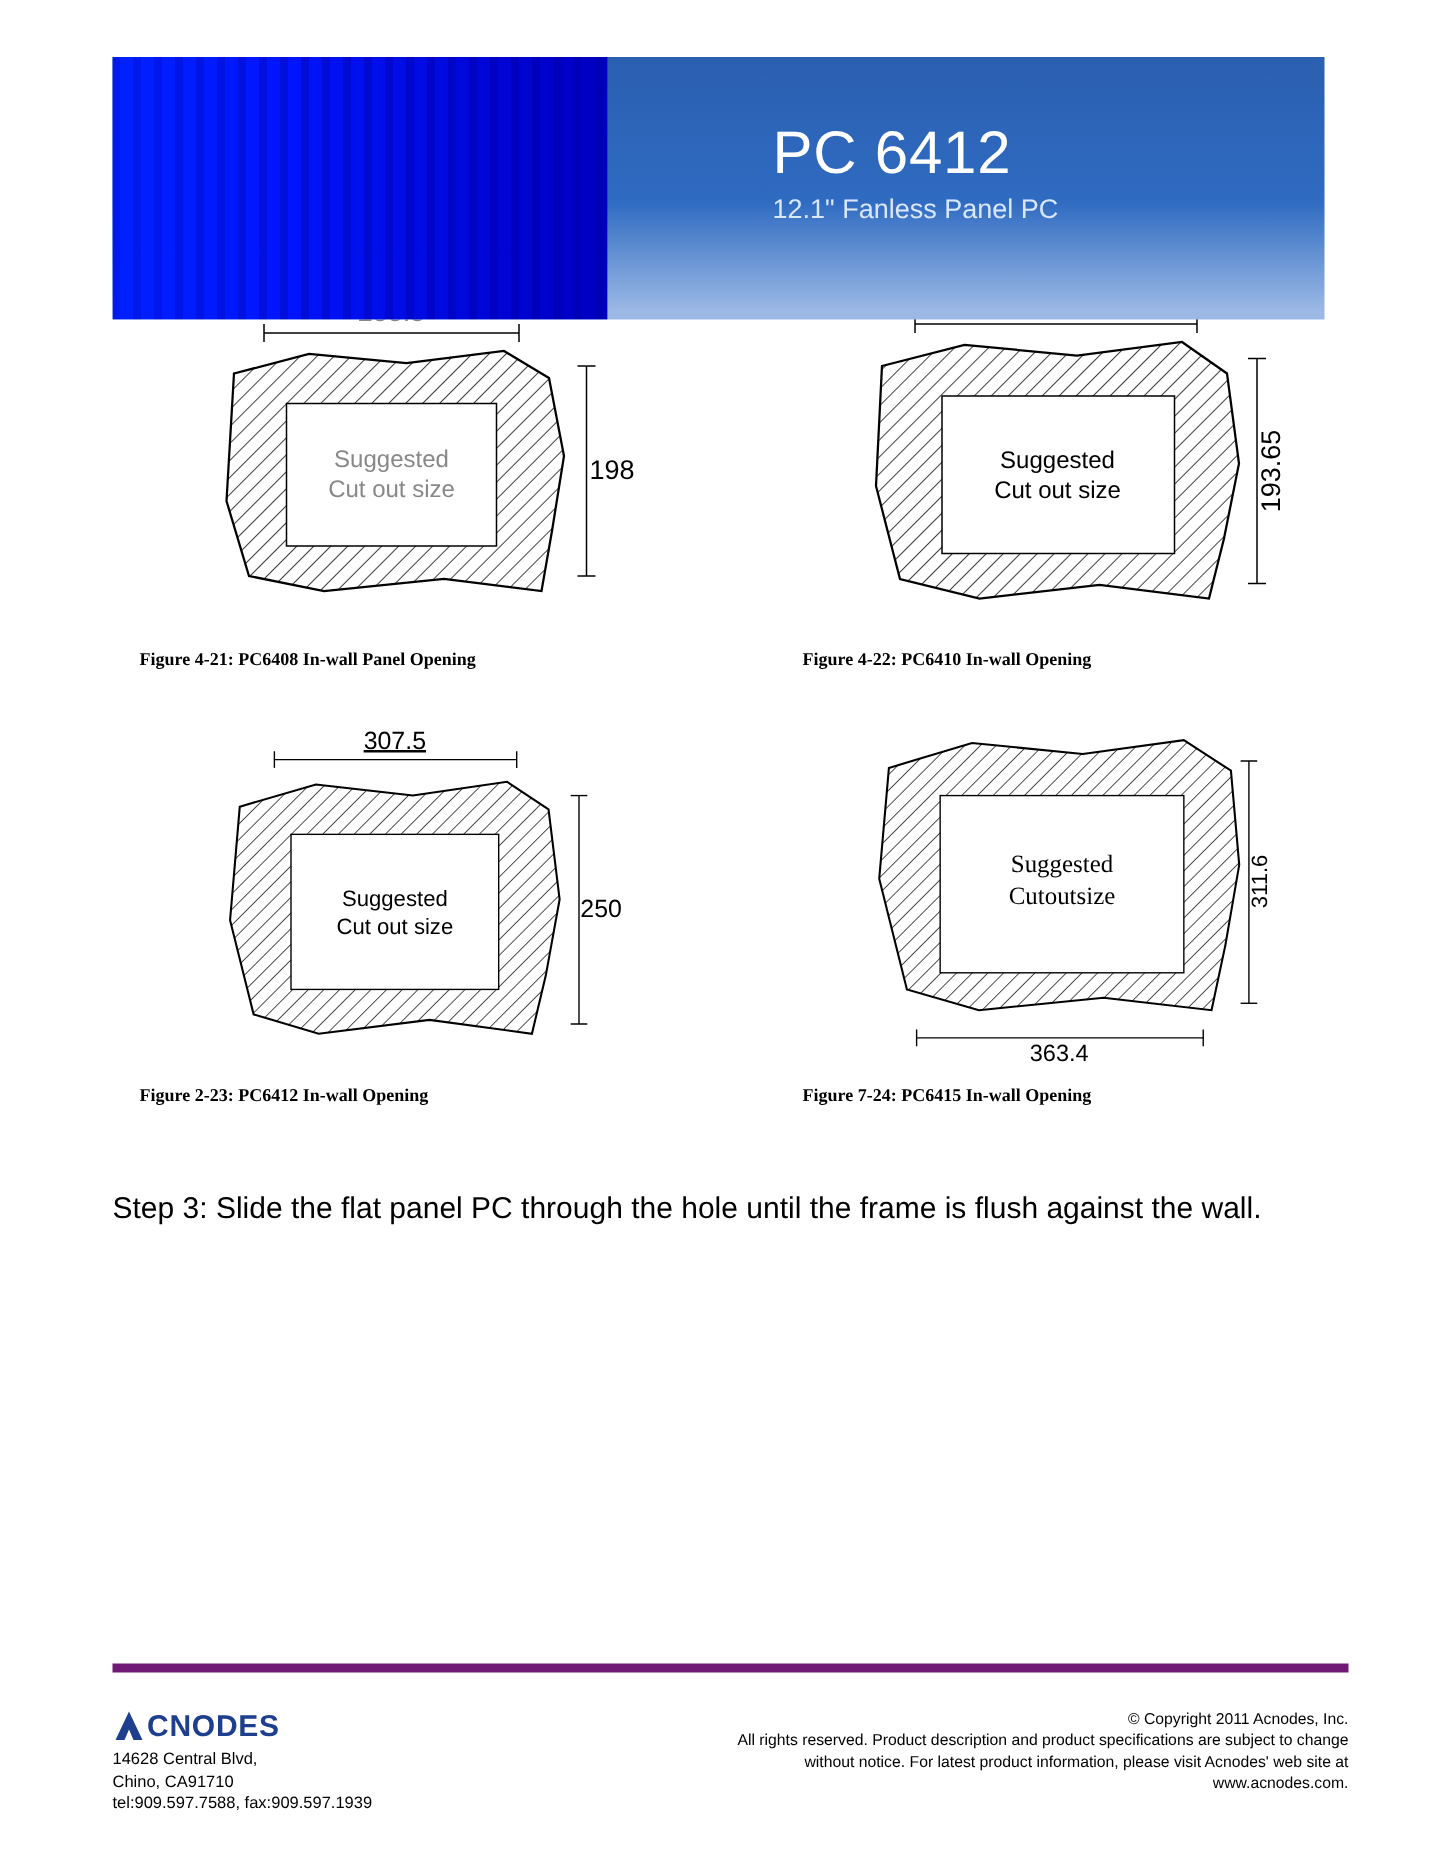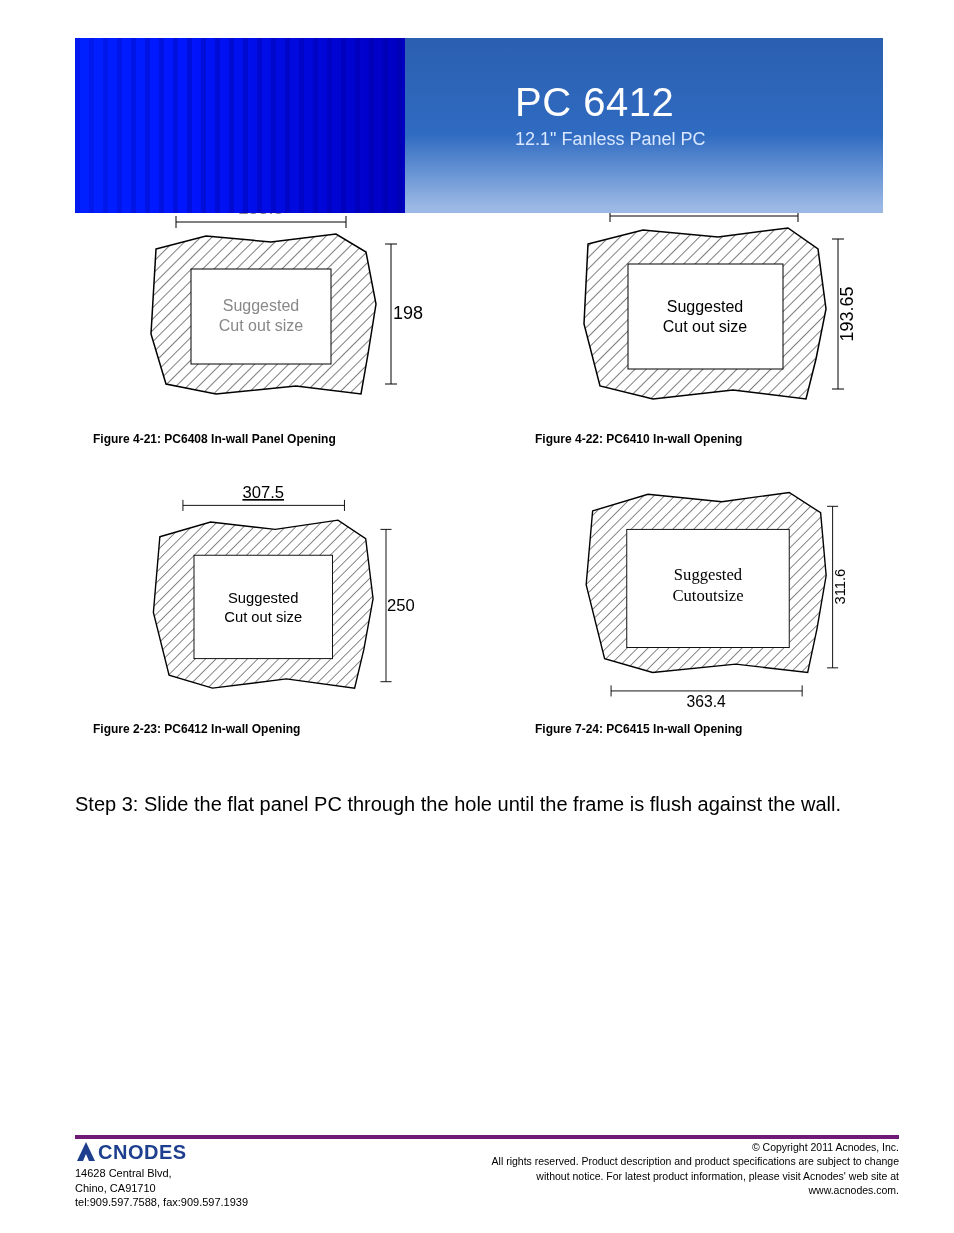--- a/index.html
+++ b/index.html
@@ -75,36 +75,37 @@
   .figure-svg {
     width: 320px;
     height: 240px;
   }
   .caption {
     font-size: 12px;
     font-weight: 700;
     margin-top: 8px;
     align-self: flex-start;
     padding-left: 18px;
+    font-family: Liberation Serif, serif;
   }
 
   .body-text {
     margin-top: 54px;
     font-size: 20px;
     line-height: 1.45;
   }
   .body-text p { margin-bottom: 22px; }
 
   .footer {
     position: absolute;
     bottom: 24px;
     left: 75px;
     right: 55px;
-    border-top: 4px solid #701a75;
-    padding-top: 1px;
+    border-top: 6px solid #701a75;
+    padding-top: 24px;
     display: flex;
     justify-content: space-between;
     font-size: 11px;
     color: #000;
   }
   .logo-block { line-height: 1.2; }
   .logo {
     display: inline-flex;
     align-items: center;
     font-family: "Arial Black", Arial, sans-serif;

